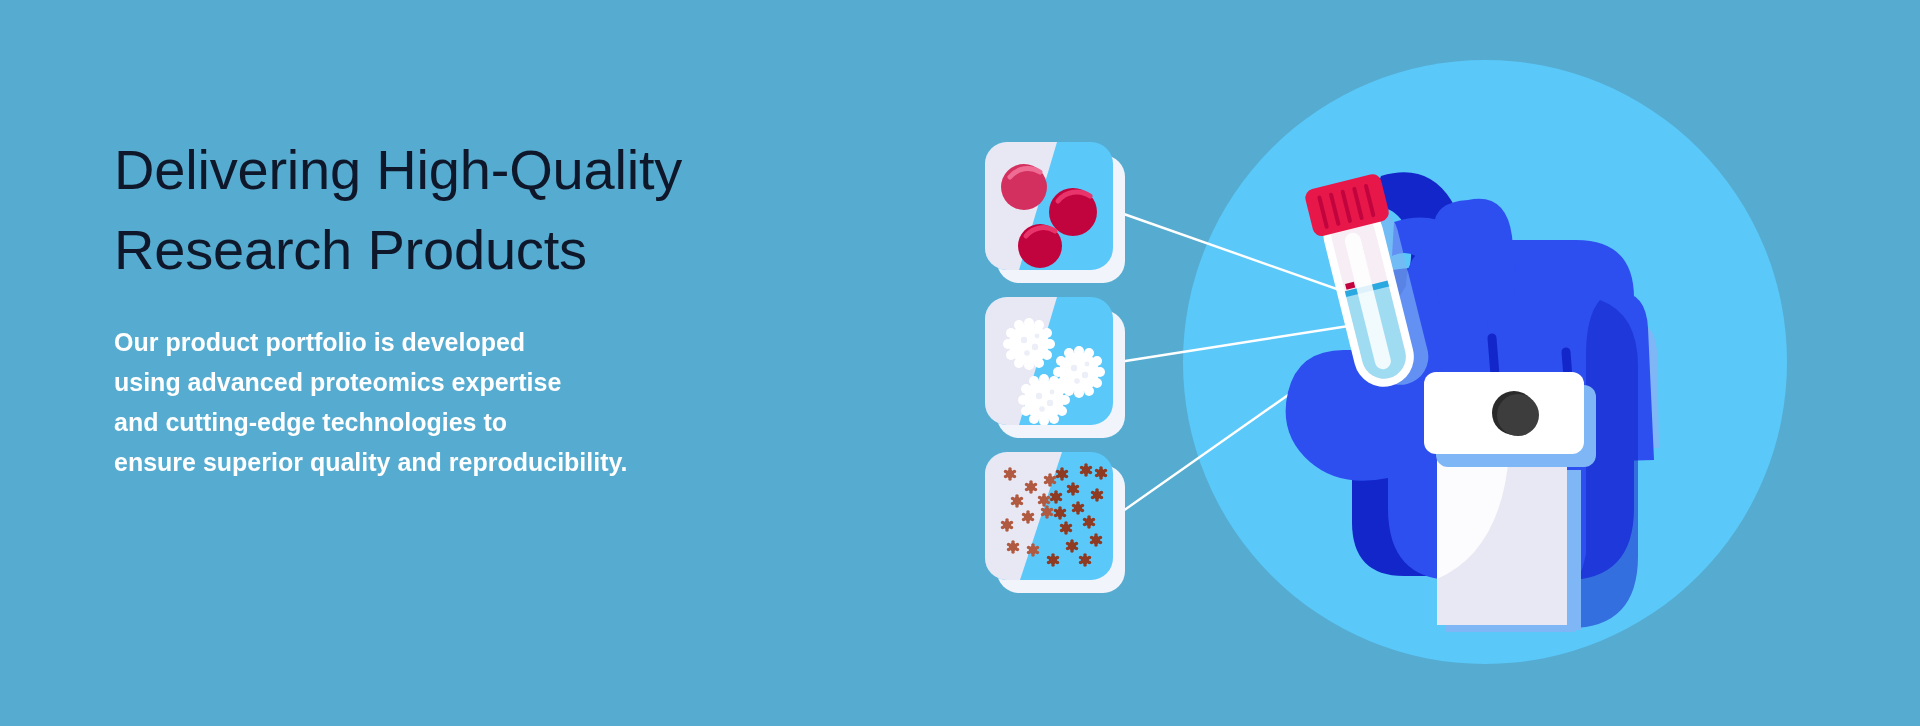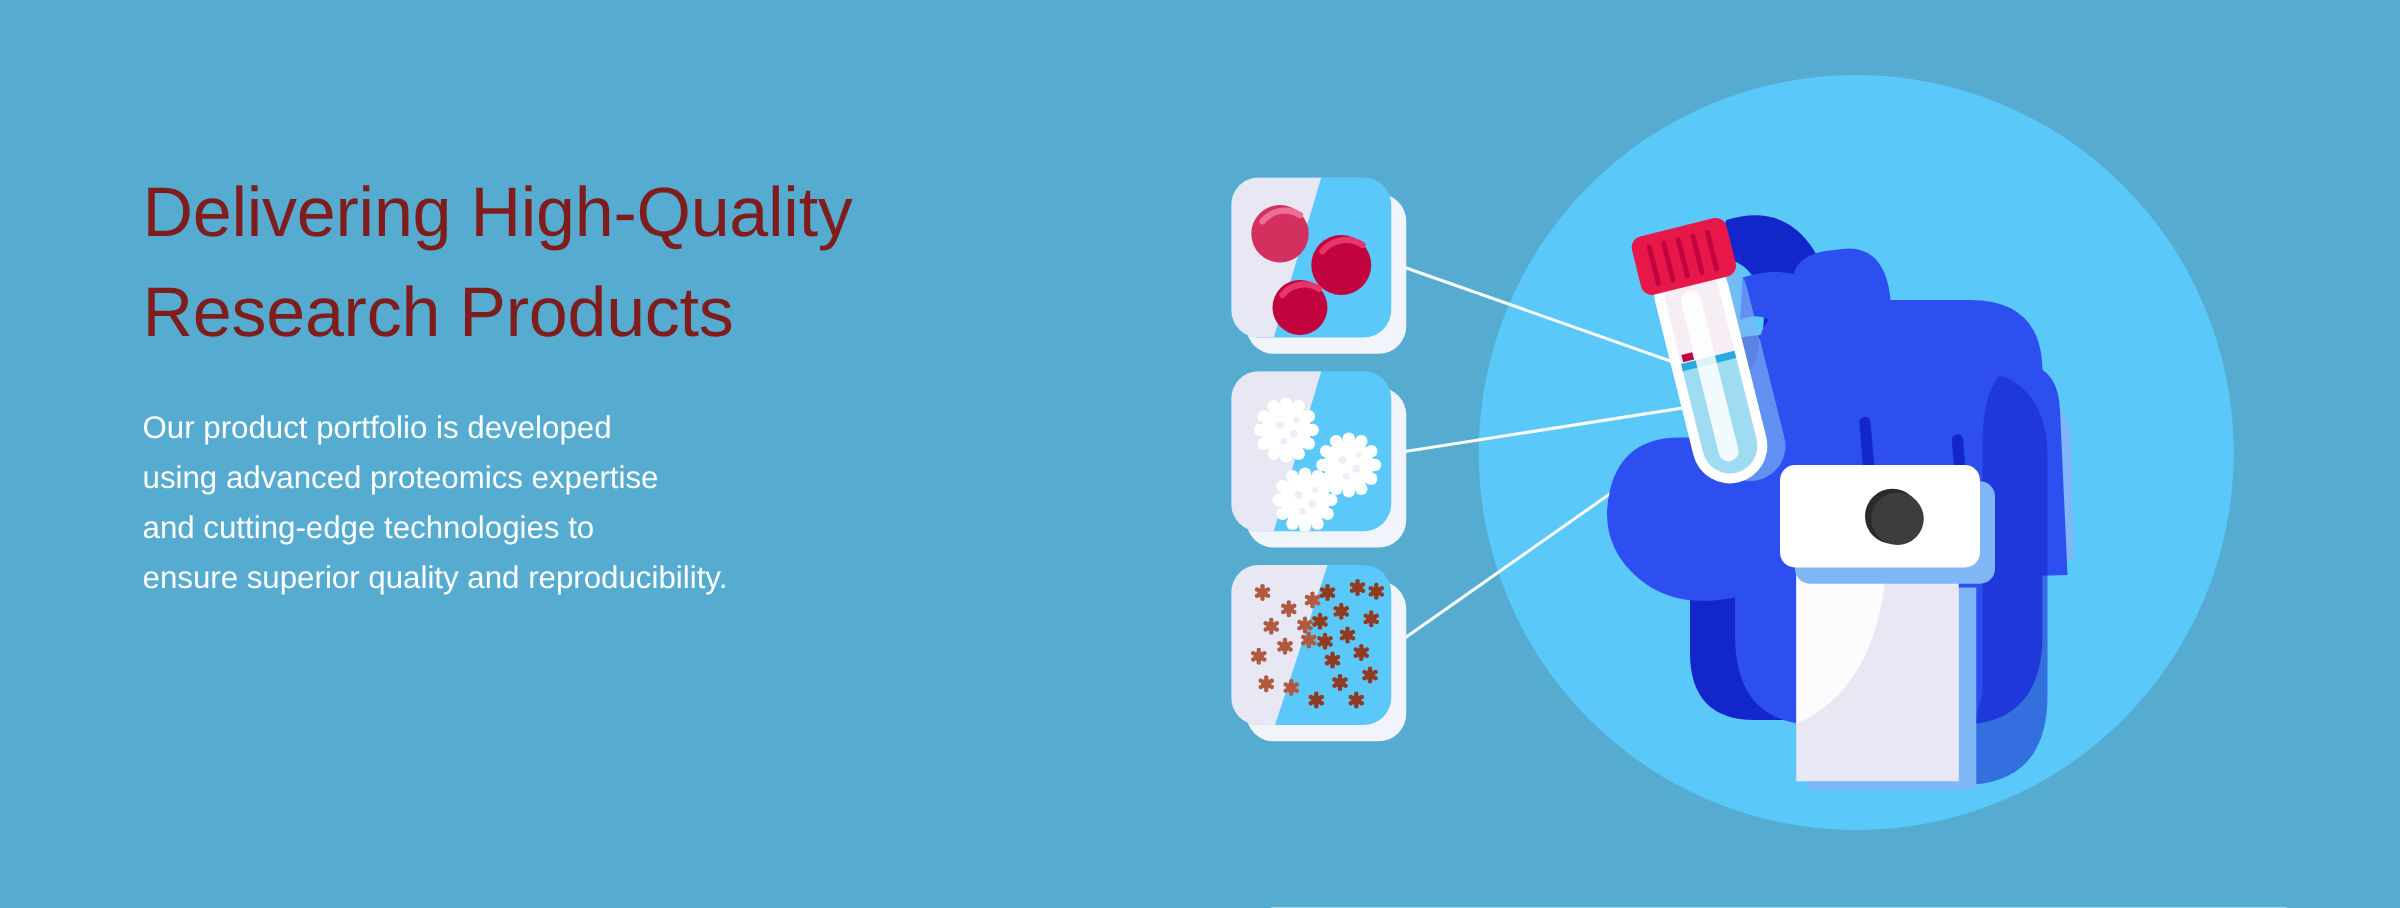--- a/index.html
+++ b/index.html
@@ -22,34 +22,34 @@
 
   
   .text-block {
     position: absolute;
     left: 114px;
     top: 130px;
     width: 760px;
   }
   .headline {
     margin: 0;
-    color: #7f1d1d;
+    color: #0f172a;
     font-family: "Liberation Sans", sans-serif;
     font-weight: 400;
     font-size: 56px;
     line-height: 80px;
     letter-spacing: -0.2px;
     white-space: pre-line;
   }
   .subcopy {
     margin: 0;
     padding-top: 32px;
     color: #ffffff;
     font-family: "Liberation Sans", sans-serif;
-    font-weight: 400;
+    font-weight: 700;
     font-size: 25px;
     line-height: 40px;
     white-space: pre-line;
   }
 
   
   .illustration {
     position: absolute;
     left: 0;
     top: 0;

